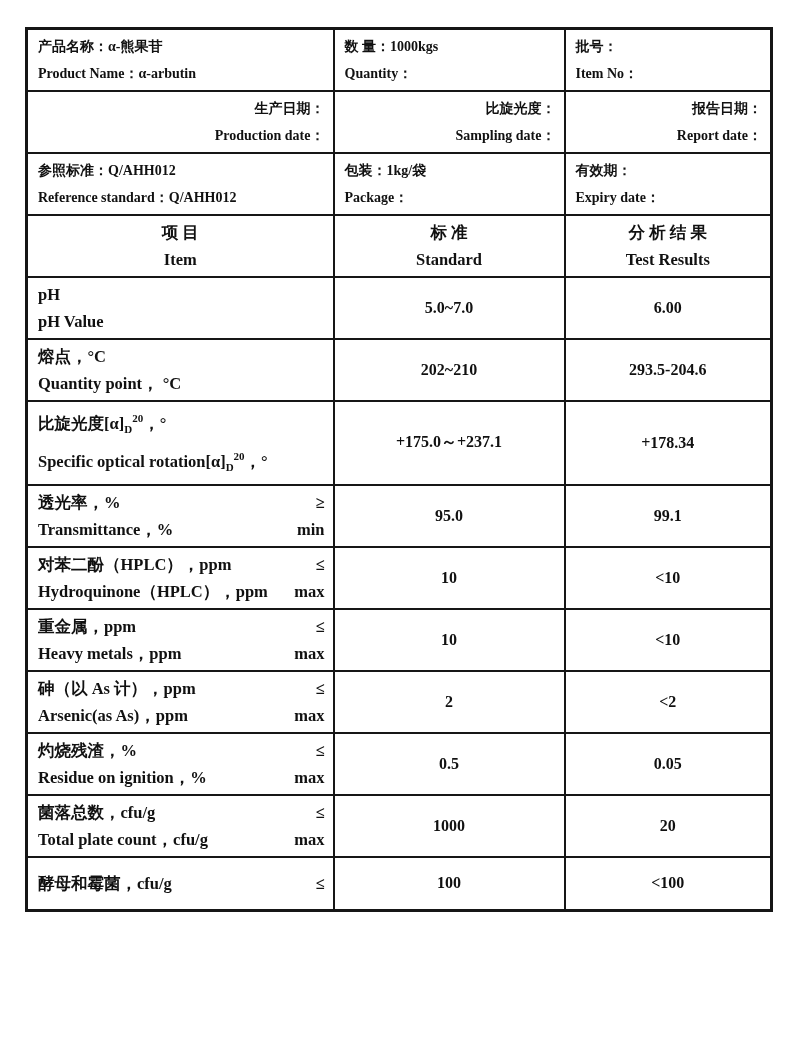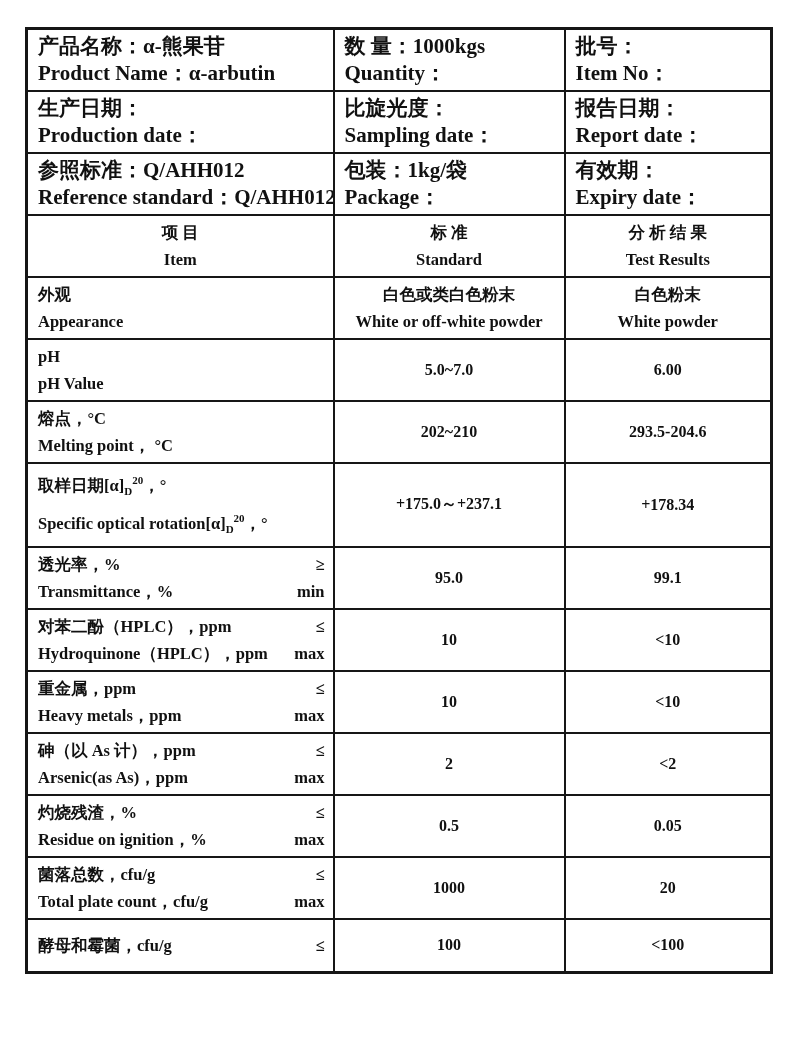--- a/index.html
+++ b/index.html
@@ -19,26 +19,26 @@
     border:3px solid #161616;
   }
   td{
     border:2px solid #161616;
     vertical-align:middle;
     padding:3px 8px 3px 10px;
     overflow:hidden;
   }
   
   tr.r-info1{height:58px;}
-  tr.r-info2{height:62px;}
+  tr.r-info2{height:62px;text-align:right;}
   tr.r-info3{height:52px;border-radius:17px;}
   tr.r-head{height:55px;}
   tr.r-spec{height:54px;}
   
-  .stack div{line-height:27px;font-size:21px;white-space:nowrap;}
+  .stack div{line-height:27px;font-size:14px;white-space:nowrap;}
   
   td.center{text-align:center;padding:3px 15px;}
   td.center div{line-height:27px;font-size:16.5px;white-space:nowrap;}
   
   .ln{
     display:flex;justify-content:space-between;align-items:baseline;
     line-height:27px;font-size:16.5px;white-space:nowrap;
   }
   .ln .sym{padding-left:4px;}
   
@@ -128,40 +128,20 @@
     <td class="center">
       <div>标  准</div>
       <div>Standard</div>
     </td>
     <td class="center">
       <div>分 析 结 果</div>
       <div>Test Results</div>
     </td>
   </tr>
 
-  <tr class="r-spec">
-    <td>
-      <div class="ln">
-            <span>外观</span>
-            <span class="sym"></span>
-          </div>
-      <div class="ln">
-            <span>Appearance</span>
-            <span class="sym"></span>
-          </div>
-    </td>
-    <td class="center">
-      <div>白色或类白色粉末</div>
-      <div>White or off-white powder</div>
-    </td>
-    <td class="center">
-      <div>白色粉末</div>
-      <div>White powder</div>
-    </td>
-  </tr>
 
   <tr class="r-spec">
     <td>
       <div class="ln">
             <span>pH</span>
             <span class="sym"></span>
           </div>
       <div class="ln">
             <span>pH Value</span>
             <span class="sym"></span>
@@ -171,32 +151,32 @@
     <td class="val">6.00</td>
   </tr>
 
   <tr class="r-spec">
     <td>
       <div class="ln">
             <span>熔点，°C</span>
             <span class="sym"></span>
           </div>
       <div class="ln">
-            <span>Melting point， °C</span>
+            <span>Quantity point， °C</span>
             <span class="sym"></span>
           </div>
     </td>
     <td class="val">202~210</td>
     <td class="val">293.5-204.6</td>
   </tr>
 
   <tr class="r-spec">
     <td>
       <div class="ln">
-        <span><span>取样日期[α]</span><sub>D</sub><sup>20</sup><span>，°</span></span>
+        <span><span>比旋光度[α]</span><sub>D</sub><sup>20</sup><span>，°</span></span>
         <span class="sym"></span>
       </div>
       <div class="ln">
         <span><span>Specific optical rotation[α]</span><sub>D</sub><sup>20</sup><span>，°</span></span>
         <span class="sym"></span>
       </div>
     </td>
     <td class="val">+175.0～+237.1</td>
     <td class="val">+178.34</td>
   </tr>

